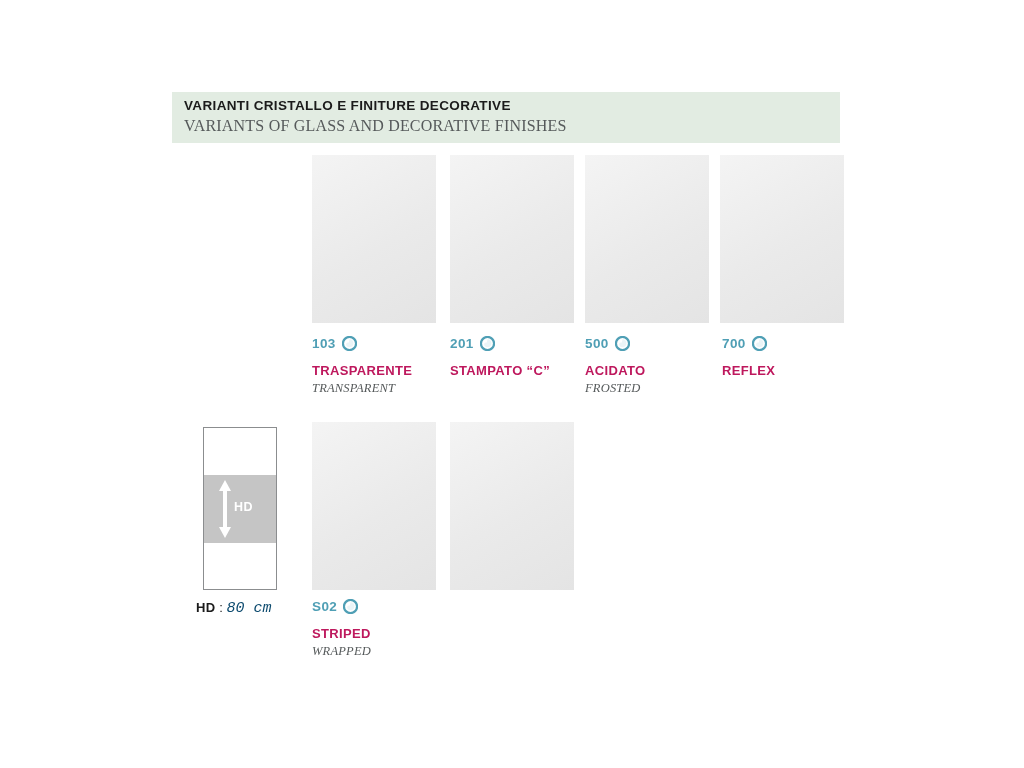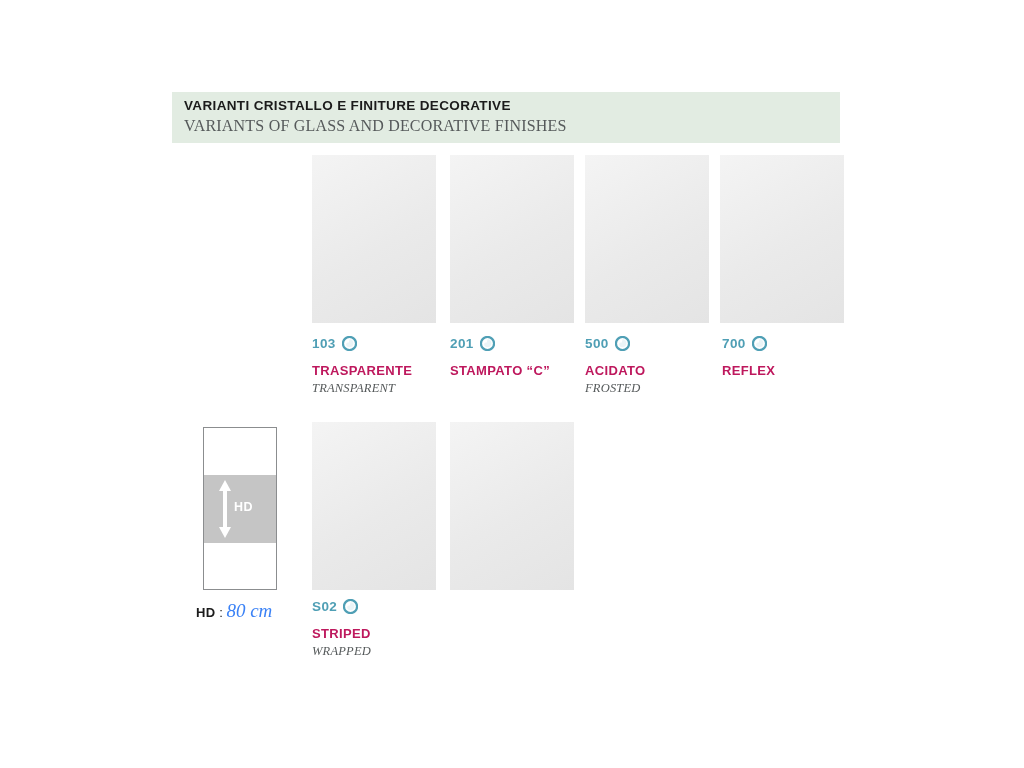--- a/index.html
+++ b/index.html
@@ -70,21 +70,21 @@
   }
   .hd-text{
     position:absolute;left:30px;top:72px;
     font-size:12.5px;font-weight:bold;color:#ffffff;letter-spacing:.4px;
   }
   .hd-caption{
     position:absolute;left:196px;top:600px;white-space:nowrap;
     font-size:13px;color:#1b1b1b;
   }
   .hd-caption b{font-weight:bold;letter-spacing:.4px;}
-  .hd-caption i{font-style:italic;color:#3b82f6;font-family:Liberation Serif, serif;font-size:19px;}
+  .hd-caption i{font-style:italic;color:#0c4a6e;font-family:Liberation Mono, monospace;font-size:15px;}
 </style>
 </head>
 <body>
 
 <div class="page">
 
   <div class="header-band">
     <div class="header-title">VARIANTI CRISTALLO E FINITURE DECORATIVE</div>
     <div class="header-subtitle">VARIANTS OF GLASS AND DECORATIVE FINISHES</div>
   </div>

